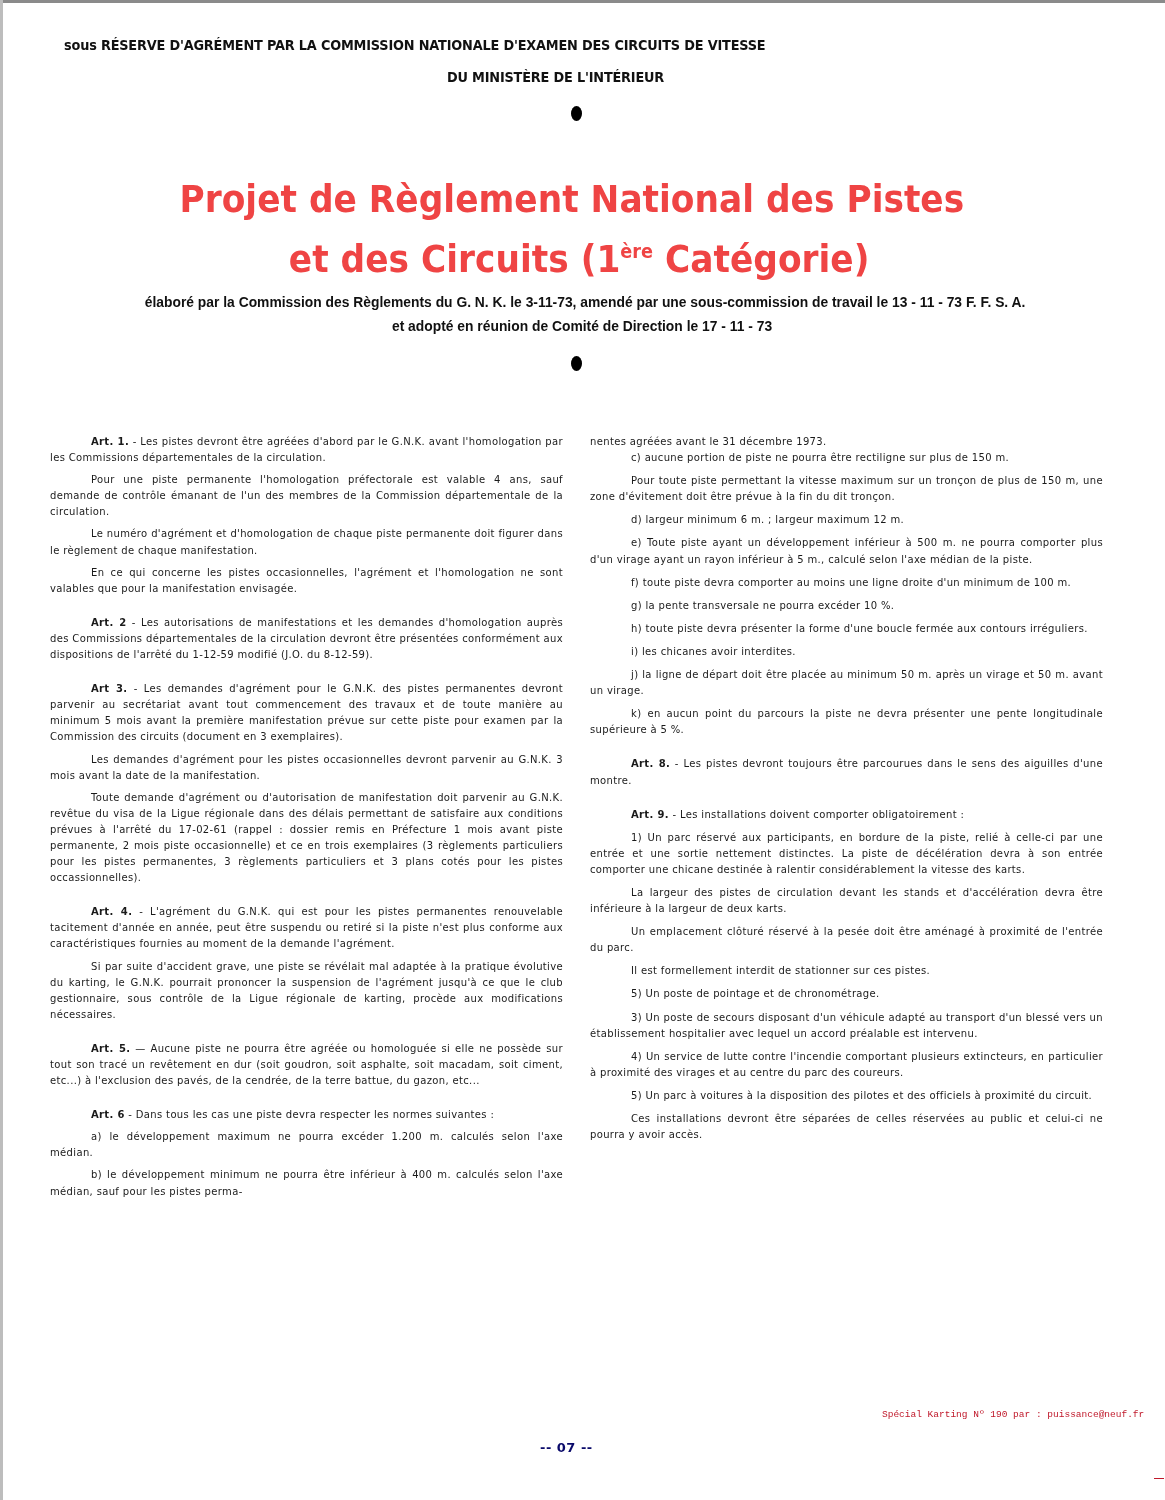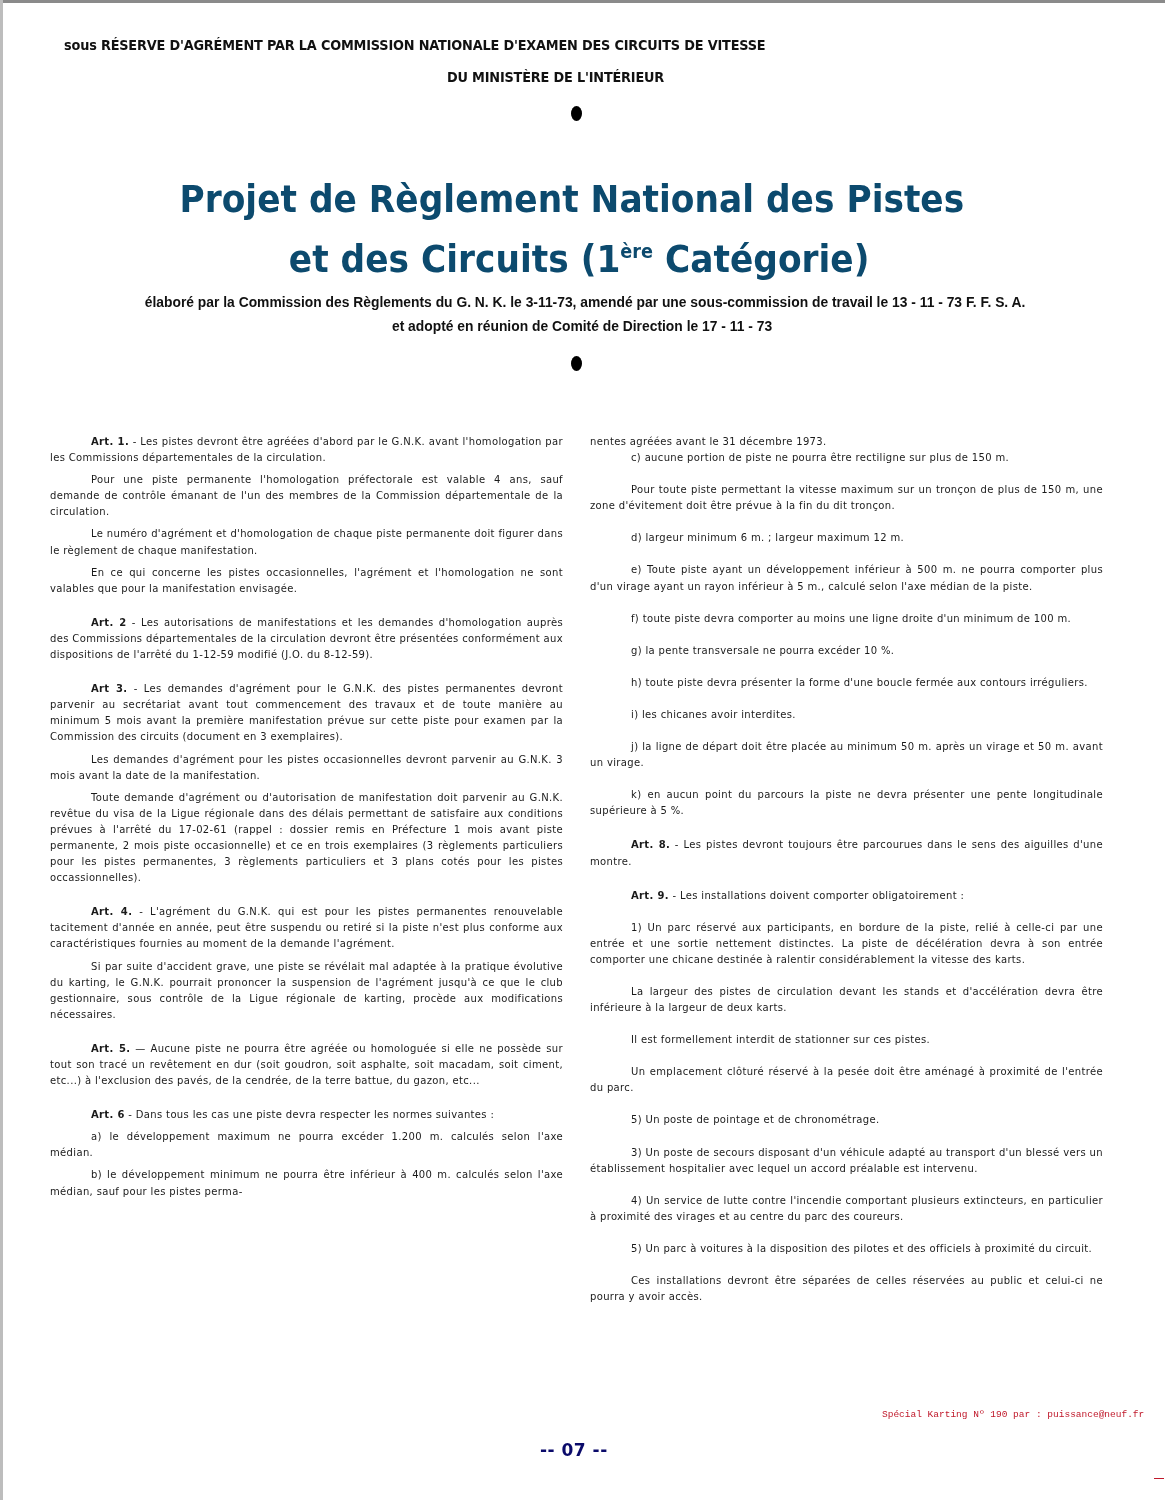--- a/index.html
+++ b/index.html
@@ -45,21 +45,21 @@
     .b1 { left: 571px; top: 106px; }
     .b2 { left: 571px; top: 356px; }
     .title {
       position: absolute;
       left: 0; width: 1143px;
       text-align: center;
       font-family: "DejaVu Sans", sans-serif;
       font-weight: bold;
       font-size: 37px;
       white-space: nowrap;
-      color: #0c4a6e;
+      color: #ef4444;
     }
     .t1 { top: 178px; }
     .t1 span, .t2 span.inner { display: inline-block; transform: scaleX(0.93); }
     .t2 { top: 238px; left: 8px; }
     .t2 sup { font-size: 19px; vertical-align: 14px; }
     .subtitle {
       position: absolute;
       left: 0; width: 1165px;
       text-align: center;
       font-family: "Liberation Sans", sans-serif;
@@ -84,30 +84,30 @@
       letter-spacing: 0.35px;
     }
     .col-left { left: 50px; }
     .col-right { left: 590px; top: 434px; }
     .col p {
       margin: 0;
       text-indent: 41px;
     }
     .col p.noindent { text-indent: 0; }
     .col p.gap-s { margin-top: 6px; }
-    .col p.gap-m { margin-top: 16px; }
+    .col p.gap-m { margin-top: 7px; }
     .col p.gap-l { margin-top: 18px; }
     .art-label { font-weight: bold; }
 
     .page-number {
       position: absolute;
       left: 540px; top: 1440px;
       font-family: "DejaVu Sans", sans-serif;
       font-weight: bold;
-      font-size: 17px;
+      font-size: 13px;
       color: #0a0a6a;
       letter-spacing: 0.5px;
     }
     .credit {
       position: absolute;
       left: 882px; top: 1409px;
       font-family: Liberation Mono, monospace;
       font-size: 9.5px;
       color: #c0192b;
       white-space: nowrap;
@@ -180,22 +180,22 @@
   <p class="gap-m">i) les chicanes avoir interdites.</p>
   <p class="gap-m">j) la ligne de départ doit être placée au minimum 50 m. après un virage et 50 m. avant un virage.</p>
   <p class="gap-m">k) en aucun point du parcours la piste ne devra présenter une pente longitudinale supérieure à 5 %.</p>
 
 
   <p class="gap-l"><span class="art-label">Art. 8.</span><span> - Les pistes devront toujours être parcourues dans le sens des aiguilles d'une montre.</span></p>
 
   <p class="gap-l"><span class="art-label">Art. 9.</span><span> - Les installations doivent comporter obligatoirement :</span></p>
   <p class="gap-m">1) Un parc réservé aux participants, en bordure de la piste, relié à celle-ci par une entrée et une sortie nettement distinctes. La piste de décélération devra à son entrée comporter une chicane destinée à ralentir considérablement la vitesse des karts.</p>
   <p class="gap-m">La largeur des pistes de circulation devant les stands et d'accélération devra être inférieure à la largeur de deux karts.</p>
+  <p class="gap-m">Un emplacement clôturé réservé à la pesée doit être aménagé à proximité de l'entrée du parc.</p>
   <p class="gap-m">Il est formellement interdit de stationner sur ces pistes.</p>
-  <p class="gap-m">Un emplacement clôturé réservé à la pesée doit être aménagé à proximité de l'entrée du parc.</p>
   <p class="gap-m">5) Un poste de pointage et de chronométrage.</p>
   <p class="gap-m">3) Un poste de secours disposant d'un véhicule adapté au transport d'un blessé vers un établissement hospitalier avec lequel un accord préalable est intervenu.</p>
   <p class="gap-m">4) Un service de lutte contre l'incendie comportant plusieurs extincteurs, en particulier à proximité des virages et au centre du parc des coureurs.</p>
   <p class="gap-m">5) Un parc à voitures à la disposition des pilotes et des officiels à proximité du circuit.</p>
   <p class="gap-m">Ces installations devront être séparées de celles réservées au public et celui-ci ne pourra y avoir accès.</p>
 </div>
 
 <div class="page-number">-- 07 --</div>
 <div class="credit">Spécial Karting Nº 190 par : puissance@neuf.fr</div>
 <div class="credit-dash"></div>

